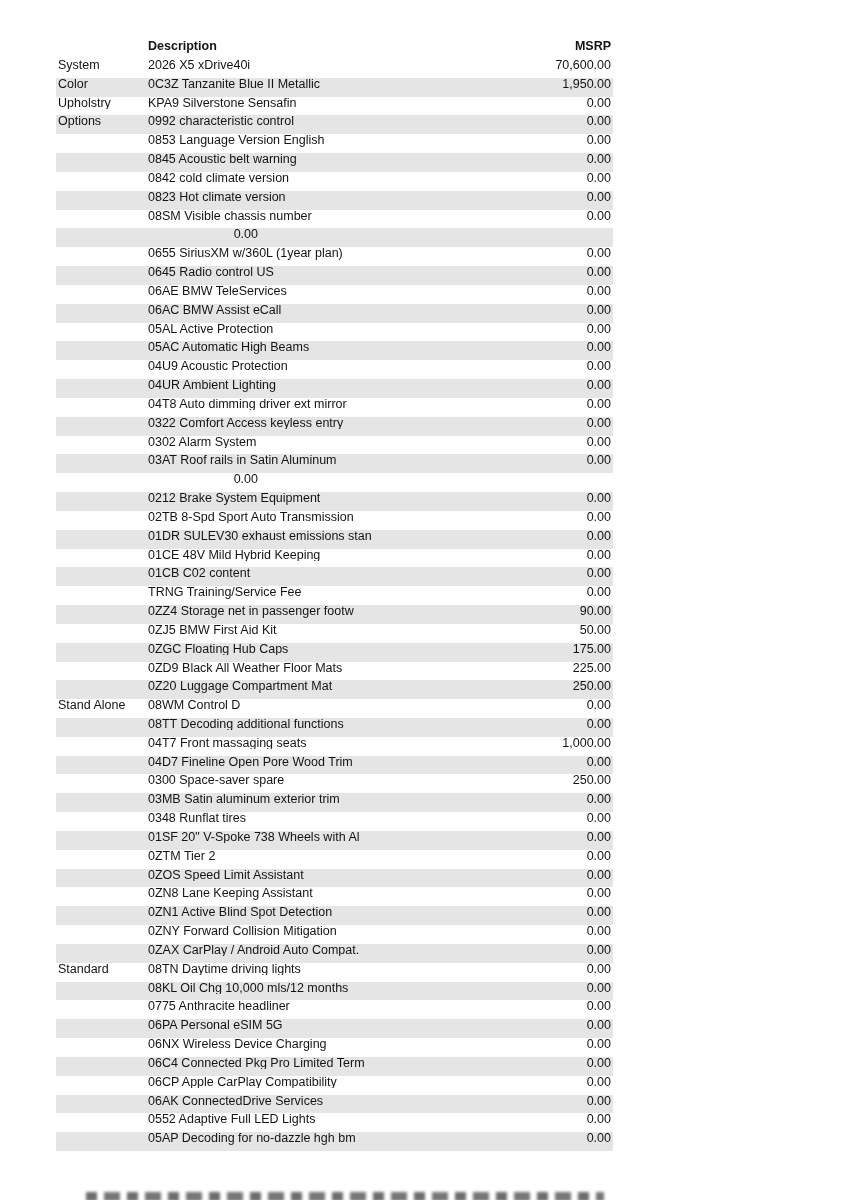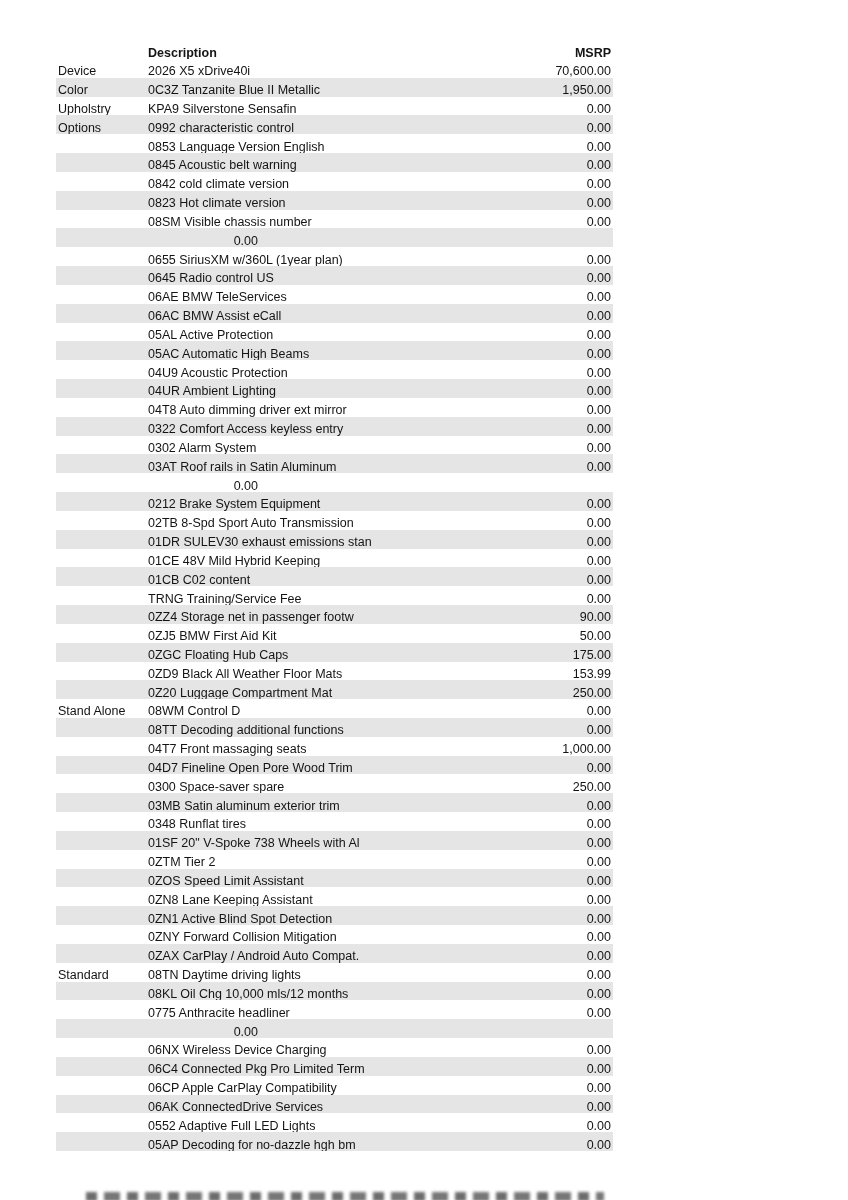--- a/index.html
+++ b/index.html
@@ -15,21 +15,21 @@
     position: absolute;
     left: 56px;
     top: 40px;
     width: 557px;
     font-size: 12.5px;
     line-height: 1;
   }
   .row {
     display: flex;
     height: 18.83px;
-    align-items: flex-end;
+    align-items: flex-start;
   }
   .row.alt { background: #e5e5e5; }
   .header-row { height: 19px; background: #ffffff; }
   .cell { white-space: nowrap; overflow: hidden; }
   .cell.cat {
     width: 92px;
     flex: 0 0 92px;
     padding-left: 2px;
   }
   .cell.desc { flex: 1 1 auto; }
@@ -61,21 +61,21 @@
 <body>
 
 <div class="table">
   <div class="row header-row">
     <div class="cell cat"></div>
     <div class="cell desc bold">Description</div>
     <div class="cell msrp bold">MSRP</div>
   </div>
   <div id="rows">
       <div class="row">
-        <div class="cell cat">Device</div>
+        <div class="cell cat">System</div>
         <div class="cell desc">2026 X5 xDrive40i</div>
         <div class="cell msrp">70,600.00</div>
       </div>
       <div class="row alt">
         <div class="cell cat">Color</div>
         <div class="cell desc">0C3Z Tanzanite Blue II Metallic</div>
         <div class="cell msrp">1,950.00</div>
       </div>
       <div class="row">
         <div class="cell cat">Upholstry</div>
@@ -221,21 +221,21 @@
         <div class="cell msrp">50.00</div>
       </div>
       <div class="row alt">
         <div class="cell cat"></div>
         <div class="cell desc">0ZGC Floating Hub Caps</div>
         <div class="cell msrp">175.00</div>
       </div>
       <div class="row">
         <div class="cell cat"></div>
         <div class="cell desc">0ZD9 Black All Weather Floor Mats</div>
-        <div class="cell msrp">153.99</div>
+        <div class="cell msrp">225.00</div>
       </div>
       <div class="row alt">
         <div class="cell cat"></div>
         <div class="cell desc">0Z20 Luggage Compartment Mat</div>
         <div class="cell msrp">250.00</div>
       </div>
       <div class="row">
         <div class="cell cat">Stand Alone</div>
         <div class="cell desc">08WM Control D</div>
         <div class="cell msrp">0.00</div>
@@ -315,20 +315,21 @@
         <div class="cell desc">08KL Oil Chg 10,000 mls/12 months</div>
         <div class="cell msrp">0.00</div>
       </div>
       <div class="row">
         <div class="cell cat"></div>
         <div class="cell desc">0775 Anthracite headliner</div>
         <div class="cell msrp">0.00</div>
       </div>
       <div class="row alt">
         <div class="cell cat"></div>
+        <div class="cell desc">06PA Personal eSIM 5G</div>
         <div class="cell msrp">0.00</div>
       </div>
       <div class="row">
         <div class="cell cat"></div>
         <div class="cell desc">06NX Wireless Device Charging</div>
         <div class="cell msrp">0.00</div>
       </div>
       <div class="row alt">
         <div class="cell cat"></div>
         <div class="cell desc">06C4 Connected Pkg Pro Limited Term</div>

